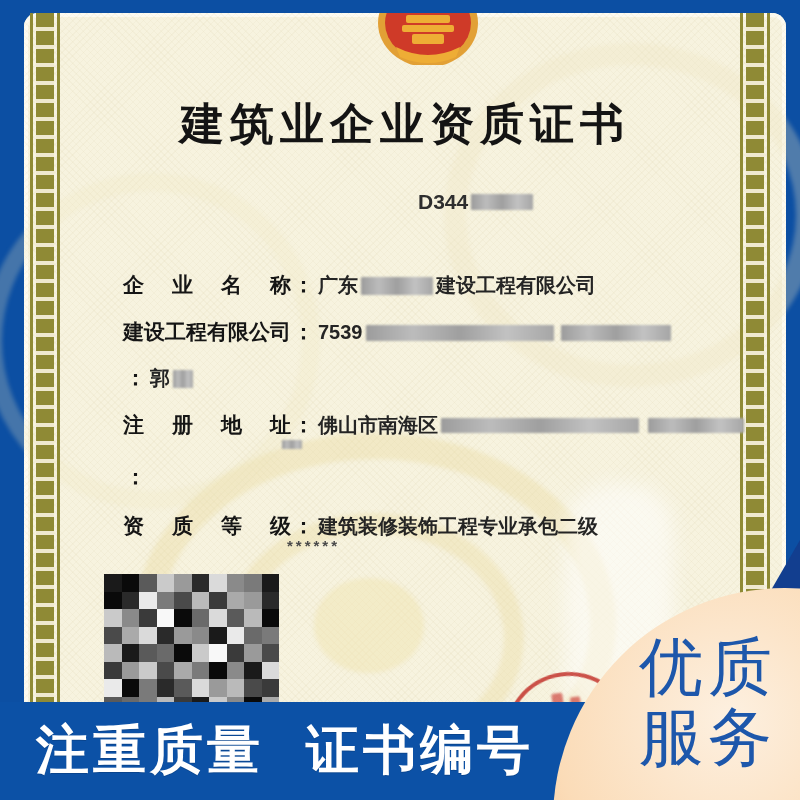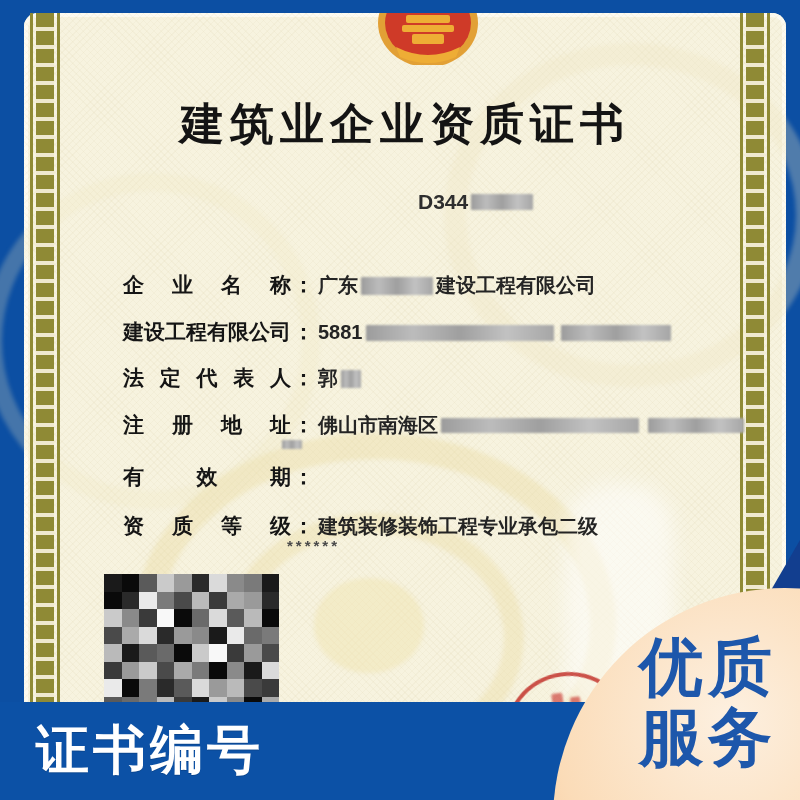--- a/index.html
+++ b/index.html
@@ -66,21 +66,21 @@
   .seal .m1{left:48px;top:16px;width:11px;height:12px;}
   .seal .m2{left:66px;top:22px;width:10px;height:11px;}
 
   
   .corner-triangle{position:absolute;right:0;top:540px;width:150px;height:260px;
     background:#123e8f;clip-path:polygon(100% 0,100% 100%,0 100%);z-index:3;}
   .badge-circle{position:absolute;left:553px;top:588px;width:464px;height:464px;border-radius:50%;
     background:radial-gradient(circle at 38% 28%, #fdf0e0 0%, #fbdcb8 40%, #f6b880 75%, #f1a368 100%);
     z-index:6;}
   .badge-text{position:absolute;left:62px;top:44px;width:186px;text-align:center;
-    color:#1d57ab;font-size:64px;font-weight:700;letter-spacing:5px;line-height:1.1;}
+    color:#1d57ab;font-size:64px;font-weight:400;letter-spacing:5px;line-height:1.1;}
 
   
   .banner{position:absolute;left:0;top:702px;width:800px;height:98px;background:#0c51a6;z-index:5;
     display:flex;align-items:center;}
   .slogan{padding-left:36px;color:#ffffff;font-size:53px;font-weight:900;letter-spacing:4px;
     display:flex;gap:42px;text-shadow:0 1px 0 rgba(0,0,0,.15);}
 </style>
 </head>
 <body>
 
@@ -125,48 +125,46 @@
           <span>广东</span>
           <span class="redact" style="width:72px;height:18px;"></span>
           <span>建设工程有限公司</span>
         </span>
     </div>
 
     <div class="row" style="top:305px;">
       <span class="flabel">建设工程有限公司</span>
         <span class="colon">：</span>
       <span class="fvalue">
-          <span>5881</span>
+          <span>7539</span>
           <span class="redact" style="width:188px;height:16px;"></span>
           <span class="redact" style="width:110px;height:16px;margin-left:4px;"></span>
         </span>
     </div>
 
     <div class="row" style="top:351px;">
-      <span class="flabel">法 定 代 表 人</span>
         <span class="colon">：</span>
       <span class="fvalue">
           <span>郭</span>
           <span class="redact" style="width:20px;height:18px;"></span>
         </span>
     </div>
 
     <div class="row" style="top:398px;">
       <span class="flabel">注 册 地 址</span>
         <span class="colon">：</span>
       <span class="fvalue">
           <span>佛山市南海区</span>
           <span class="redact" style="width:198px;height:15px;"></span>
           <span class="redact" style="width:96px;height:15px;margin-left:6px;"></span>
         </span>
     </div>
     <span class="redact subredact"></span>
 
     <div class="row" style="top:450px;">
-      <span class="flabel">有 效 期</span>
         <span class="colon">：</span>
     </div>
 
     <div class="row" style="top:499px;">
       <span class="flabel">资 质 等 级</span>
         <span class="colon">：</span>
       <span class="fvalue">
           <span>建筑装修装饰工程专业承包二级</span>
         </span>
     </div>
@@ -258,20 +256,21 @@
 
   <div class="seal">
     <div class="mark m1"></div>
     <div class="mark m2"></div>
   </div>
 
   <div class="corner-triangle"></div>
 
   <div class="banner">
     <div class="slogan">
+      <span>注重质量</span>
       <span>证书编号</span>
     </div>
   </div>
 
   <div class="badge-circle">
     <div class="badge-text">
       <div>优质</div>
       <div>服务</div>
     </div>
   </div>

